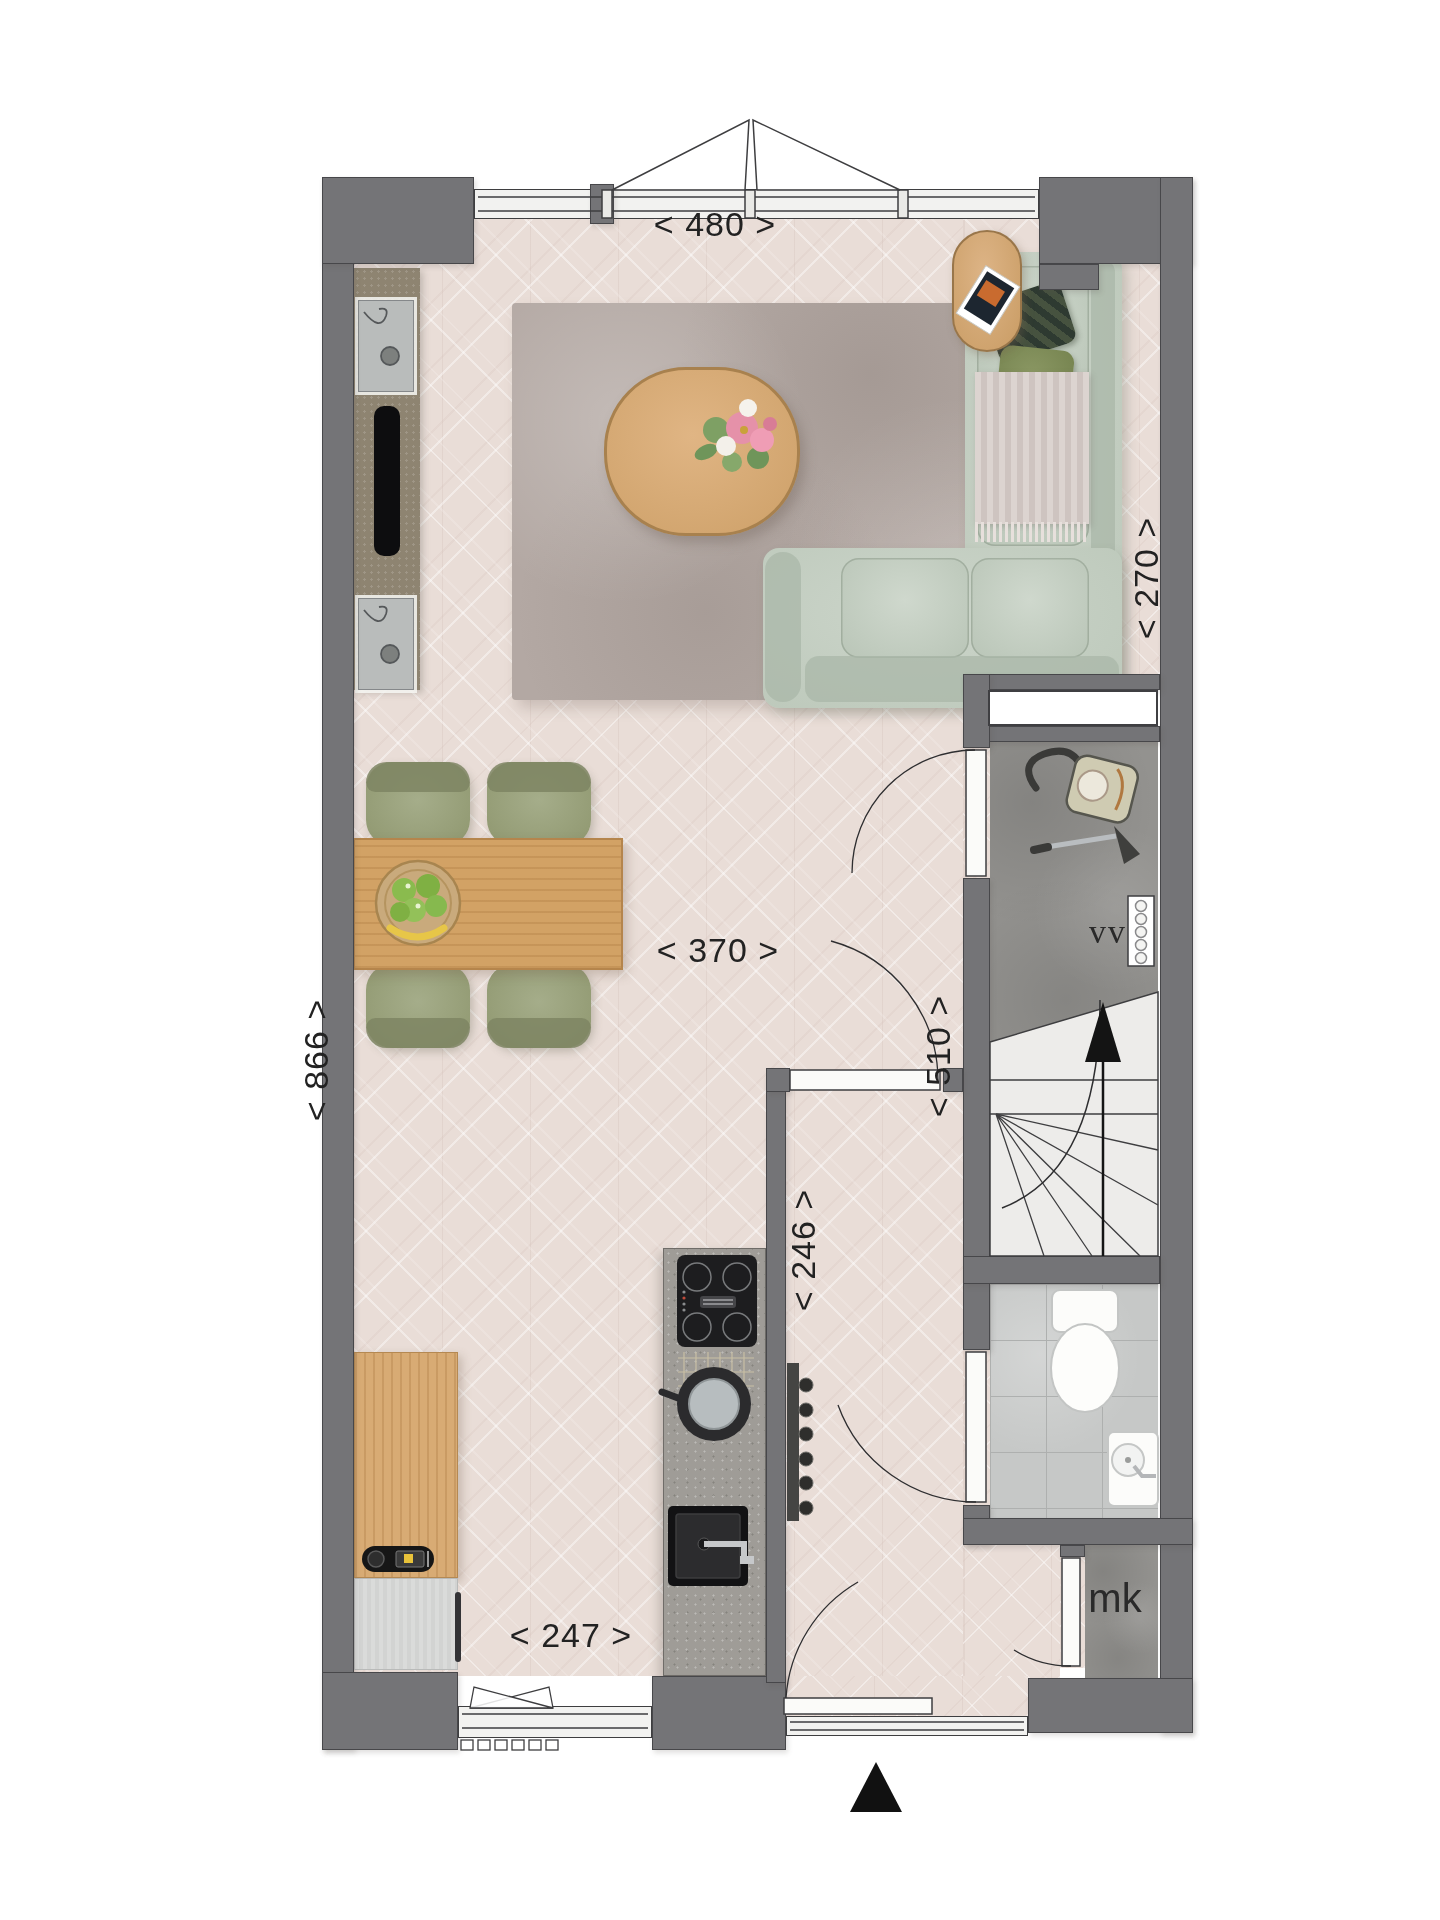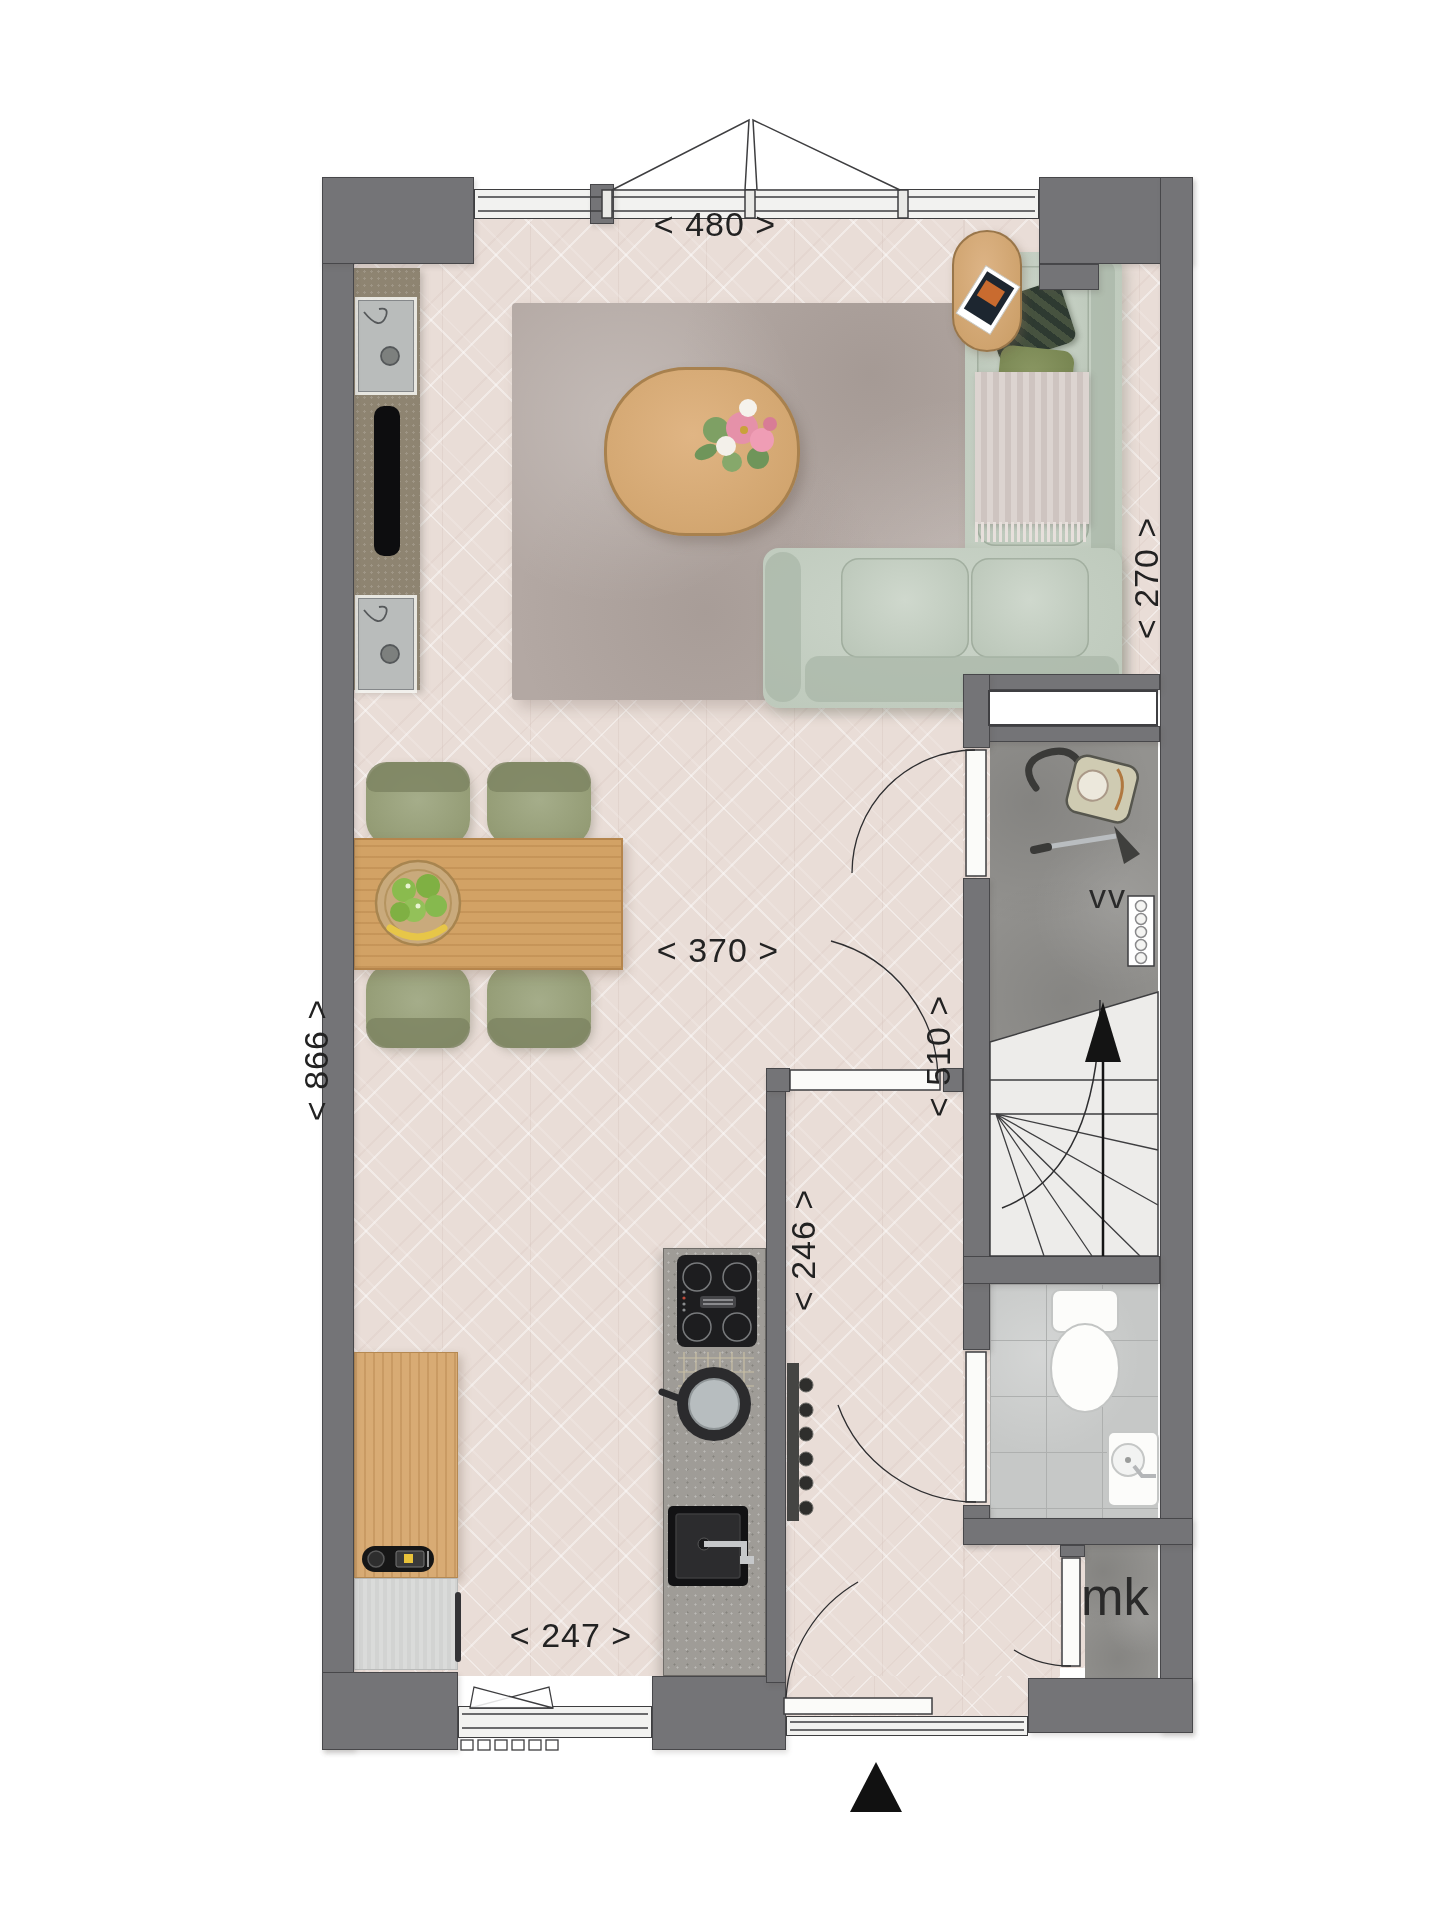--- a/index.html
+++ b/index.html
@@ -360,16 +360,16 @@
   </svg>
 
   <div class="dim" style="left:615px;top:204px;">&lt; 480 &gt;</div>
   <div class="dim vdim" style="left:1046px;top:558px;">&lt; 270 &gt;</div>
   <div class="dim" style="left:618px;top:930px;">&lt; 370 &gt;</div>
   <div class="dim vdim" style="left:838px;top:1036px;">&lt; 510 &gt;</div>
   <div class="dim vdim" style="left:216px;top:1040px;">&lt; 866 &gt;</div>
   <div class="dim vdim" style="left:703px;top:1230px;">&lt; 246 &gt;</div>
   <div class="dim" style="left:471px;top:1615px;">&lt; 247 &gt;</div>
 
-  <div class="roomlabel" style="left:1058px;top:874px;font-size:34px;letter-spacing:2px;">vv</div>
-  <div class="roomlabel" style="left:1065px;top:1576px;font-size:51px;">mk</div>
+  <div class="roomlabel" style="left:1058px;top:910px;font-size:34px;letter-spacing:2px;font-family:Liberation Serif, serif;">vv</div>
+  <div class="roomlabel" style="left:1065px;top:1576px;font-size:40px;">mk</div>
 
 </div>
 
 </body></html>

